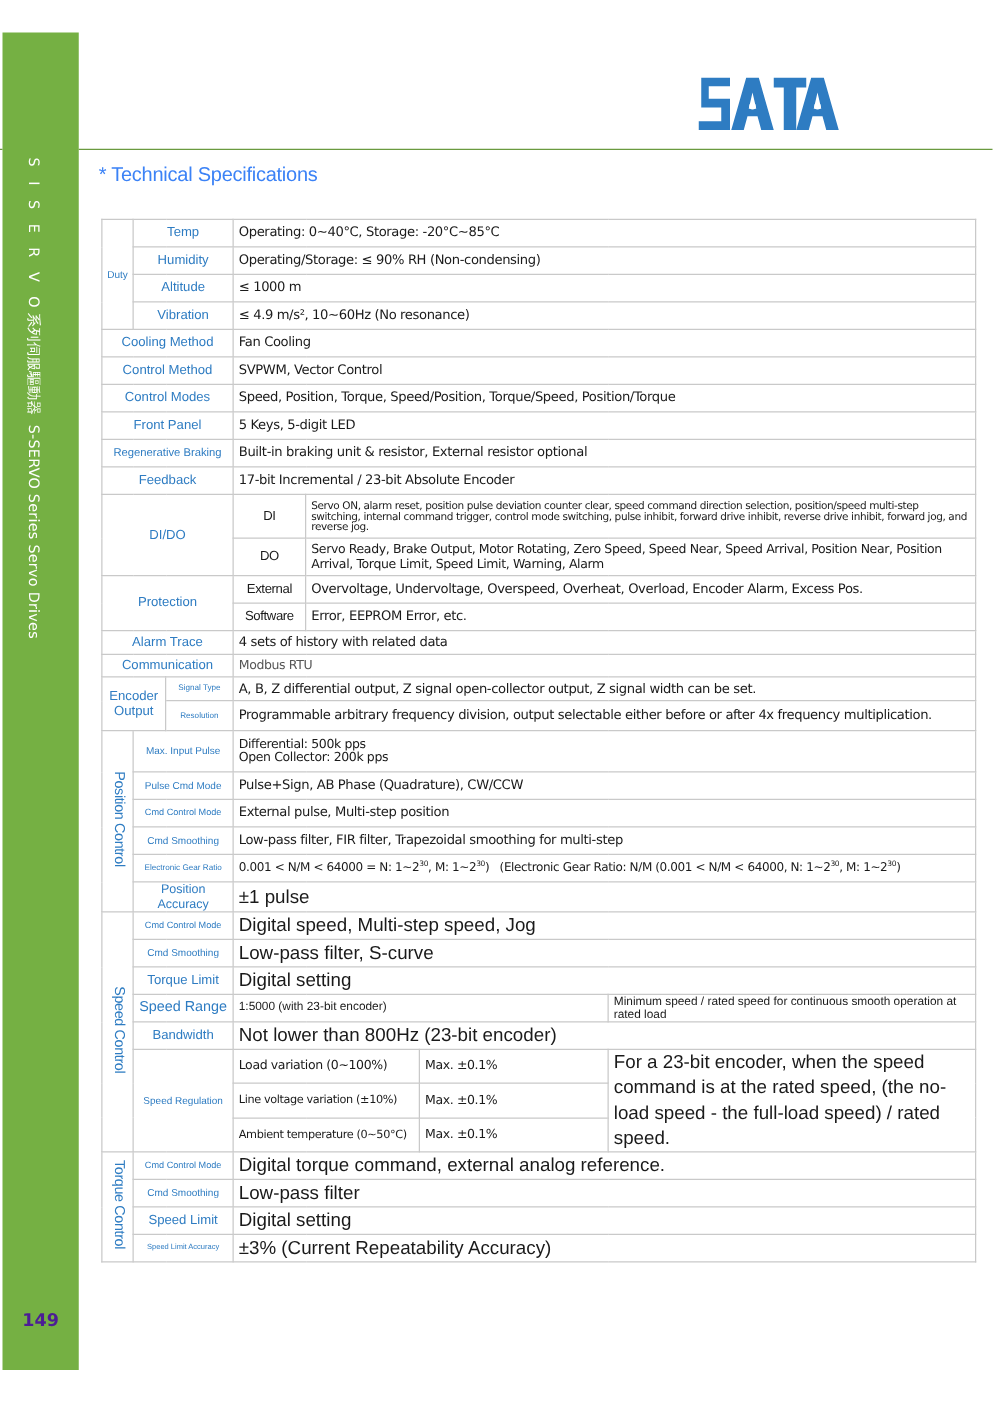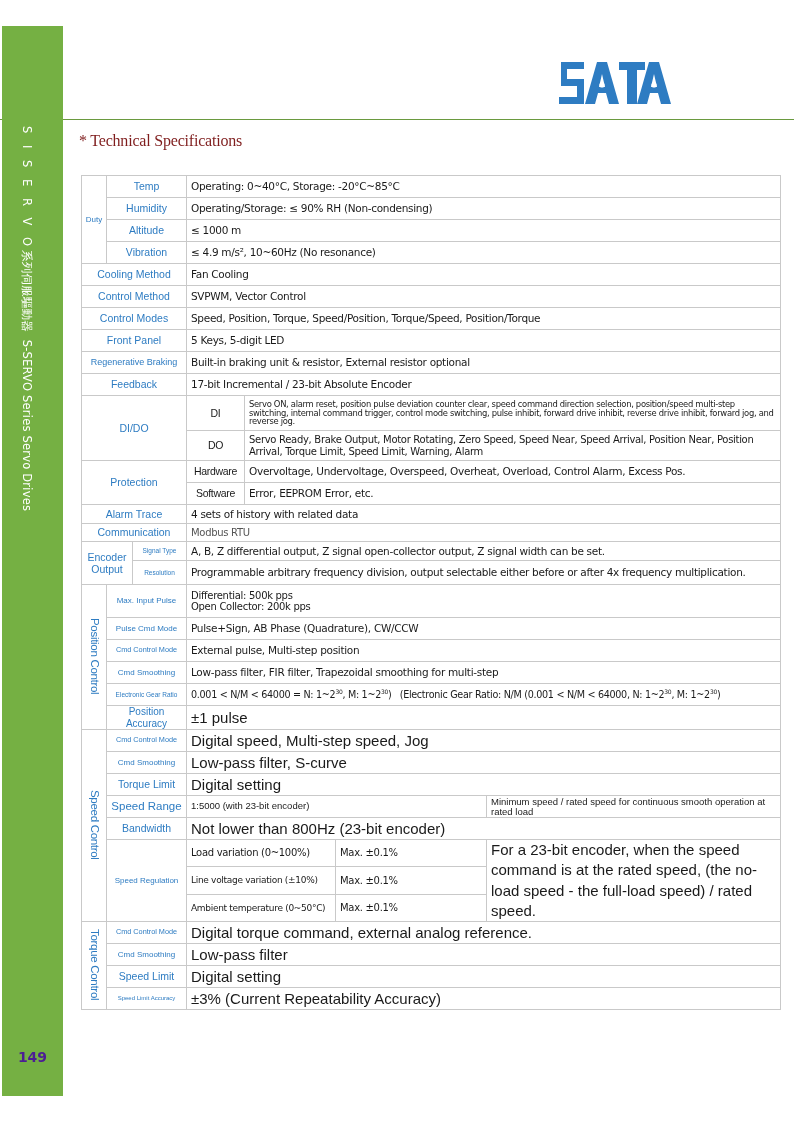--- a/index.html
+++ b/index.html
@@ -4,21 +4,21 @@
 <style>
   html, body { margin: 0; padding: 0; background: #ffffff; }
   body { width: 794px; height: 1123px; position: relative; overflow: hidden; font-family: "Liberation Sans", sans-serif; }
   .sidebar { position: absolute; left: 2px; top: 26px; width: 61px; height: 1070px; background: #75b043; }
   .sidebar-text { position: absolute; left: 34px; top: 126px; transform-origin: 0 0; transform: rotate(90deg); color: #ffffff; font-size: 11.5px; white-space: nowrap; letter-spacing: 0.2px; font-family: "DejaVu Sans", sans-serif; }
   .sidebar-text .spaced { letter-spacing: 4px; }
   .page-number { position: absolute; left: 2px; top: 1049px; width: 61px; text-align: center; font-weight: bold; font-size: 14px; color: #4c1d95; font-family: "DejaVu Sans", sans-serif; }
   .header-line { position: absolute; left: 63px; right: 0; top: 119px; height: 1px; background: #6a9a3f; }
   .header-line-left { position: absolute; left: 0; width: 2px; top: 119px; height: 1px; background: #6a9a3f; }
   .logo { position: absolute; left: 557px; top: 62px; width: 116px; height: 42px; }
-  .section-title { position: absolute; left: 79px; top: 132px; font-size: 16px; color: #7f1d1d; font-family: Liberation Serif, serif; font-weight: normal; letter-spacing: -0.2px; }
+  .section-title { position: absolute; left: 79px; top: 132px; font-size: 16px; color: #3b82f6; font-family: Liberation Sans, sans-serif; font-weight: normal; letter-spacing: -0.2px; }
   table.spec { position: absolute; left: 81px; top: 175px; width: 699px; border-collapse: collapse; table-layout: fixed; }
   table.spec td { border: 1px solid #c9c9c9; padding: 0 4px; font-size: 10.5px; color: #1a1a1a; vertical-align: middle; line-height: 1.15; font-family: "DejaVu Sans", sans-serif; letter-spacing: -0.3px; }
   table.spec td.lbl { color: #2e7cc2; text-align: center; font-family: "Liberation Sans", sans-serif; font-size: 10.5px; letter-spacing: 0; padding: 0 1px; }
   table.spec td.lbl.sm { font-size: 8px; }
   table.spec td.lbl.xs { font-size: 6.5px; }
   table.spec td.lbl.md { font-size: 9px; }
   table.spec td.lbl.lg { font-size: 11.5px; }
   table.spec td.sub { text-align: center; color: #1a1a1a; font-size: 10.5px; font-family: "Liberation Sans", sans-serif; }
   table.spec td.val.tiny { font-size: 8.4px; line-height: 1.05; }
   table.spec td.val.arial { font-family: "Liberation Sans", sans-serif; font-size: 15px; letter-spacing: 0; }
@@ -118,22 +118,22 @@
     <td class="sub">DI</td>
     <td class="val tiny" colspan="3">Servo ON, alarm reset, position pulse deviation counter clear, speed command direction selection, position/speed multi-step switching, internal command trigger, control mode switching, pulse inhibit, forward drive inhibit, reverse drive inhibit, forward jog, and reverse jog.</td>
   </tr>
   <tr style="height:30px">
     <td class="sub">DO</td>
     <td class="val" colspan="3" style="font-size:10px">Servo Ready, Brake Output, Motor Rotating, Zero Speed, Speed Near, Speed Arrival, Position Near, Position Arrival, Torque Limit, Speed Limit, Warning, Alarm</td>
   </tr>
 
   <tr style="height:22px">
     <td class="lbl" colspan="3" rowspan="2">Protection</td>
-    <td class="sub">Hardware</td>
-    <td class="val" colspan="3">Overvoltage, Undervoltage, Overspeed, Overheat, Overload, Control Alarm, Excess Pos.</td>
+    <td class="sub">External</td>
+    <td class="val" colspan="3">Overvoltage, Undervoltage, Overspeed, Overheat, Overload, Encoder Alarm, Excess Pos.</td>
   </tr>
   <tr style="height:22px">
     <td class="sub">Software</td>
     <td class="val" colspan="3">Error, EEPROM Error, etc.</td>
   </tr>
 
   <tr style="height:19px">
     <td class="lbl" colspan="3">Alarm Trace</td>
     <td class="val" colspan="4">4 sets of history with related data</td>
   </tr>

